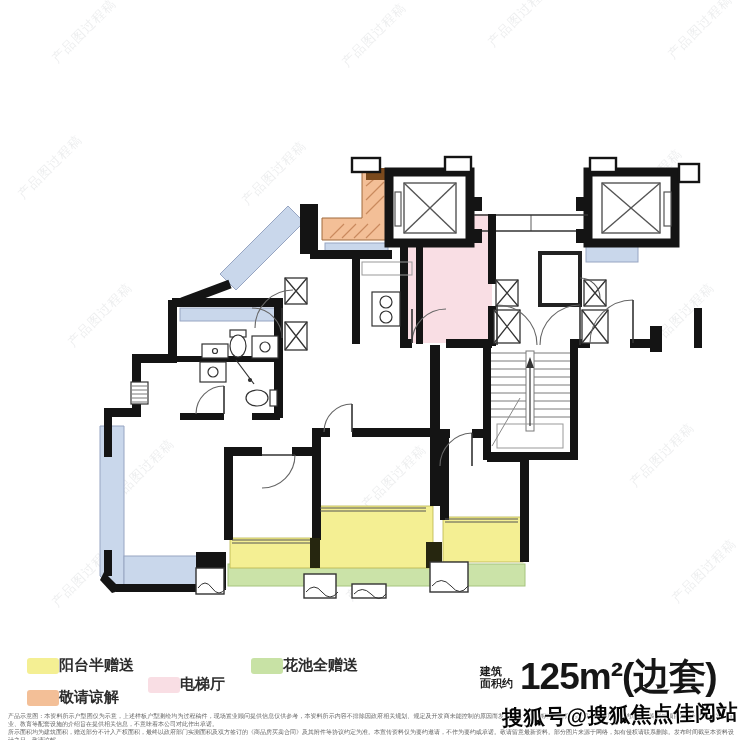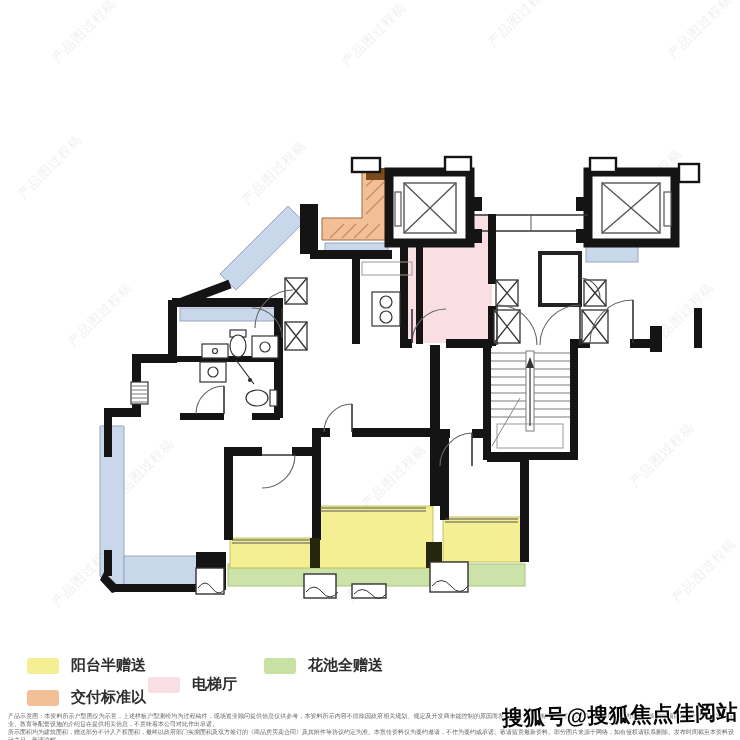--- a/index.html
+++ b/index.html
@@ -1,21 +1,21 @@
 <!DOCTYPE html>
 <html><head>
 <meta charset="utf-8">
 <style>
   html,body{margin:0;padding:0;background:#fff;}
   .canvas{position:relative;width:740px;height:740px;background:#ffffff;overflow:hidden;
           font-family:"Liberation Sans","DejaVu Sans",sans-serif;color:#222;}
   .plan-svg{position:absolute;left:0;top:0;}
   .wm{position:absolute;font-size:13px;color:rgba(110,115,125,0.12);transform:rotate(-45deg);
       white-space:nowrap;pointer-events:none;letter-spacing:1px;}
-  .legend-item{position:absolute;display:flex;align-items:center;gap:12px;}
+  .legend-item{position:absolute;display:flex;align-items:center;gap:0;}
   .swatch{display:inline-block;width:32px;height:16px;border-radius:3px;}
   .legend-label{font-size:15px;font-weight:600;color:#2d2d2d;white-space:nowrap;}
   .area-block{position:absolute;left:480px;top:652px;display:flex;align-items:center;gap:7px;}
   .area-small{font-size:11px;font-weight:700;line-height:12px;color:#1c1c1c;white-space:pre-line;}
   .area-big{font-size:37px;font-weight:600;letter-spacing:-1px;color:#161616;white-space:nowrap;}
   .disclaimer{position:absolute;left:8px;right:6px;top:712px;font-size:6px;line-height:8px;
               color:#666;text-align:justify;}
   .sohu{position:absolute;right:2px;top:701px;font-size:21px;font-weight:900;color:#050505;
         transform:rotate(-1.5deg);letter-spacing:0.5px;white-space:nowrap;
         text-shadow:0 0 1px #fff,1px 1px 0 #fff,-1px -1px 0 #fff;}
@@ -290,33 +290,38 @@
       <path d="M354,594 q8,-9 17,0 q8,9 15,0" fill="none" stroke-width="1"></path>
       <rect x="430" y="562" width="38" height="30"></rect>
       <path d="M432,586 q9,-11 19,0 q9,11 17,0" fill="none" stroke-width="1"></path>
     </g>
   </svg>
 
   <div class="legend-item" style="left:27px;top:656px">
     <span class="swatch" style="background: rgb(244, 239, 147);"></span>
     <span class="legend-label">阳台半赠送</span>
   </div>
-  <div class="legend-item" style="left:264px;top:656px">
+  <div class="legend-item" style="left:251px;top:656px">
     <span class="swatch" style="background: rgb(200, 226, 165);"></span>
     <span class="legend-label">花池全赠送</span>
   </div>
   <div class="legend-item" style="left:27px;top:688px">
     <span class="swatch" style="background: rgb(243, 191, 151);"></span>
-    <span class="legend-label">交付标准以</span>
+    <span class="legend-label">敬请谅解</span>
   </div>
   <div class="legend-item" style="left:148px;top:675px">
     <span class="swatch" style="background: rgb(249, 222, 228);"></span>
     <span class="legend-label">电梯厅</span>
   </div>
 
+  <div class="area-block">
+    <span class="area-small">建筑
+面积约</span>
+    <span class="area-big">125m²(边套)</span>
+  </div>
 
   <div class="disclaimer">
     <div>产品示意图：本资料所示户型图仅为示意，上述样板户型测绘均为过程稿件，现场置业顾问提供信息仅供参考，本资料所示内容不排除因政府相关规划、规定及开发商未能控制的原因而发生变化，交付标准以《商品房预售合同》约定为准；本资料对项目周边环境、交通、商业、教育等配套设施的介绍旨在提供相关信息，不意味着本公司对此作出承诺。</div>
     <div>所示面积均为建筑面积，赠送部分不计入产权面积，最终以政府部门实测面积及双方签订的《商品房买卖合同》及其附件等协议约定为准。本宣传资料仅为要约邀请，不作为要约或承诺。敬请留意最新资料。部分图片来源于网络，如有侵权请联系删除。发布时间截至本资料设计之日，敬请谅解。</div>
   </div>
 
   <div class="sohu">搜狐号@搜狐焦点佳阅站</div>
 
 </div>
 

